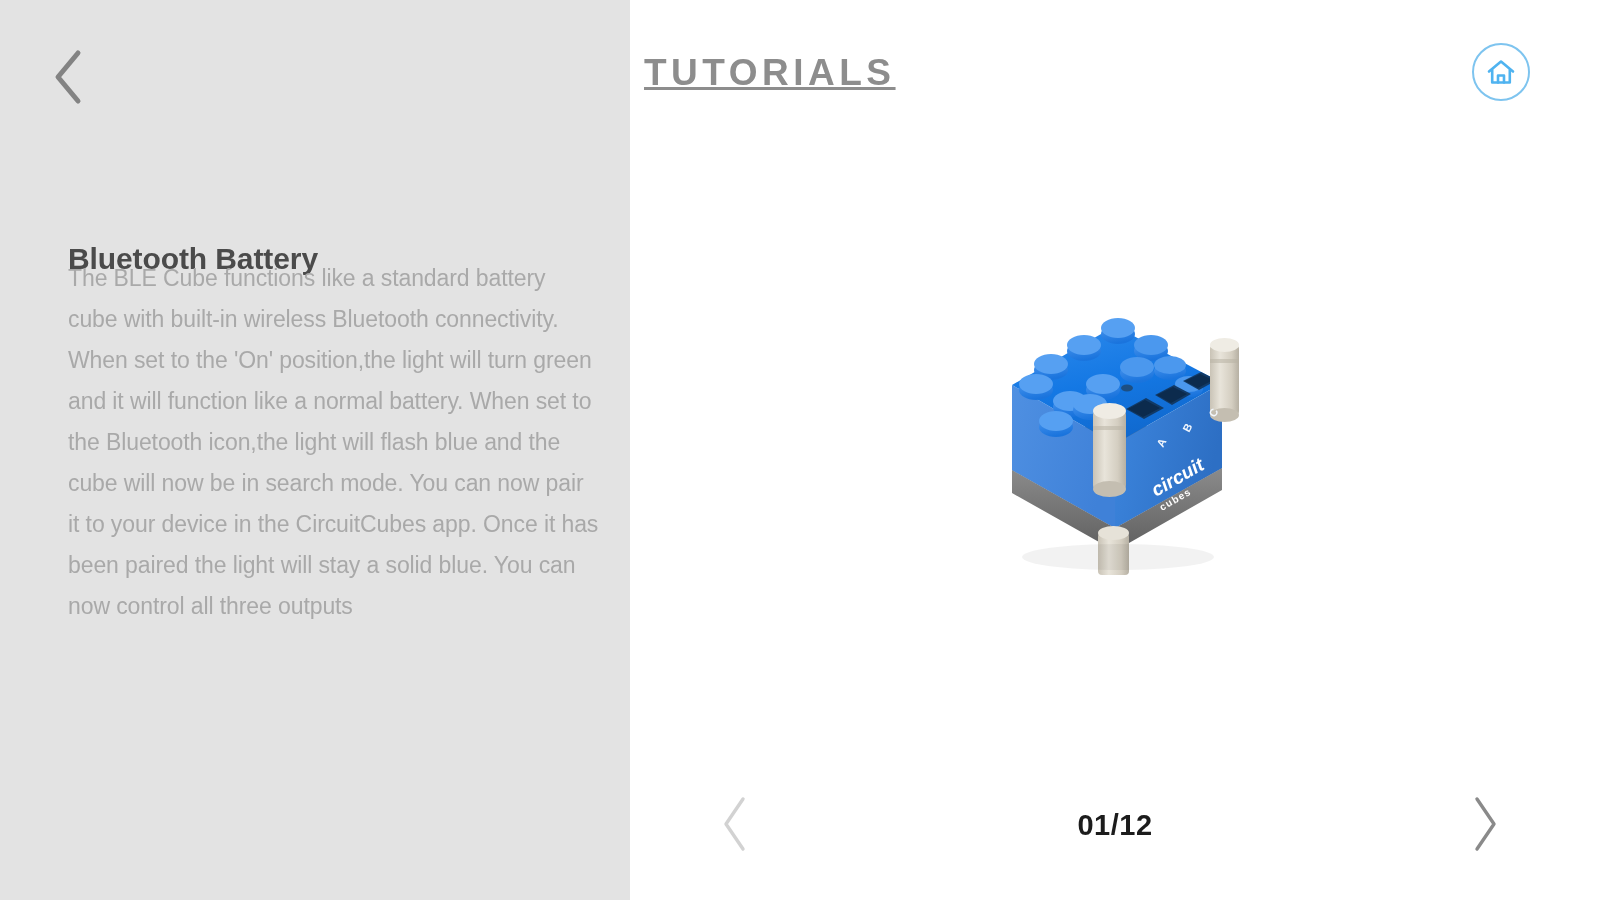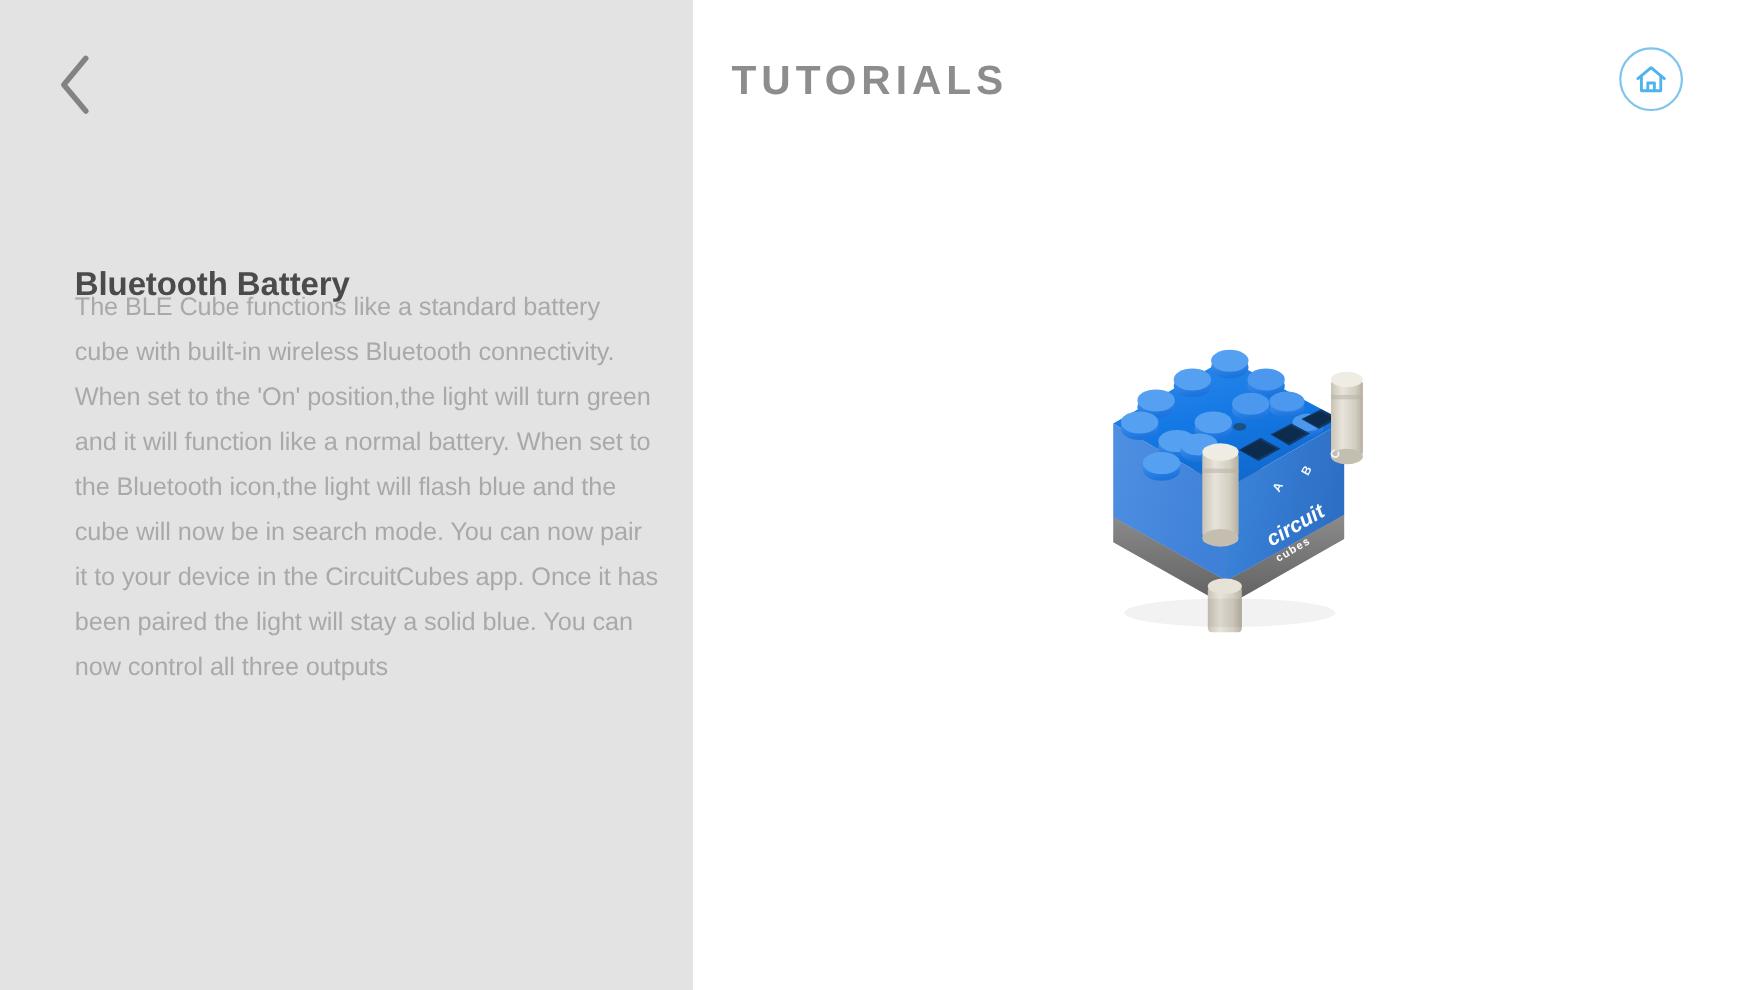--- a/index.html
+++ b/index.html
@@ -34,21 +34,21 @@
 
   
   .main{ position:relative; flex:1 1 auto; height:900px; background:#ffffff; }
 
   .page-title{
     position:absolute; left:651px; top:52px;
     font-size:37px; font-weight:bold; color:#8d8d8d;
     letter-spacing:4.5px;
   }
   
-  .main .page-title{ left:35px; }
+  .main .page-title{ left:14px;text-decoration:underline; }
 
   .home-btn{
     position:absolute; left:842px; top:43px; width:58px; height:58px;
     border:2.5px solid #7ec4ef; border-radius:50%;
     display:flex; align-items:center; justify-content:center;
     cursor:pointer; background:transparent;
   }
   .home-btn svg{ display:block; }
 
   
@@ -222,15 +222,35 @@
           <g>
             <text transform="translate(206,212) rotate(-30)" fill="#ffffff" font-family="Liberation Sans, sans-serif" font-size="19" font-weight="bold" font-style="italic">circuit</text>
             <text transform="translate(212,226) rotate(-30)" fill="#ffffff" font-family="Liberation Sans, sans-serif" font-size="10" font-weight="bold" letter-spacing="1.2">cubes</text>
           </g>
 
           <ellipse cx="168" cy="272" rx="96" ry="13" fill="#000" opacity="0.05"></ellipse>
         </svg>
       </div>
     </div>
 
+    <div class="nav-row">
+
+      <button class="nav-prev">
+        <span>
+          <svg width="30" height="58" viewBox="0 0 30 58" fill="none">
+            <path d="M23 4 L6 29 L23 54" stroke="#d2d2d2" stroke-width="3.4" stroke-linecap="round" stroke-linejoin="round"></path>
+          </svg>
+        </span>
+      </button>
+
+      <div class="page-counter">01/12</div>
+
+      <button class="nav-next">
+        <span>
+          <svg width="30" height="58" viewBox="0 0 30 58" fill="none">
+            <path d="M7 4 L24 29 L7 54" stroke="#8a8a8a" stroke-width="3.4" stroke-linecap="round" stroke-linejoin="round"></path>
+          </svg>
+        </span>
+      </button>
+    </div>
 
   </section>
 </div>
 
 </body></html>

